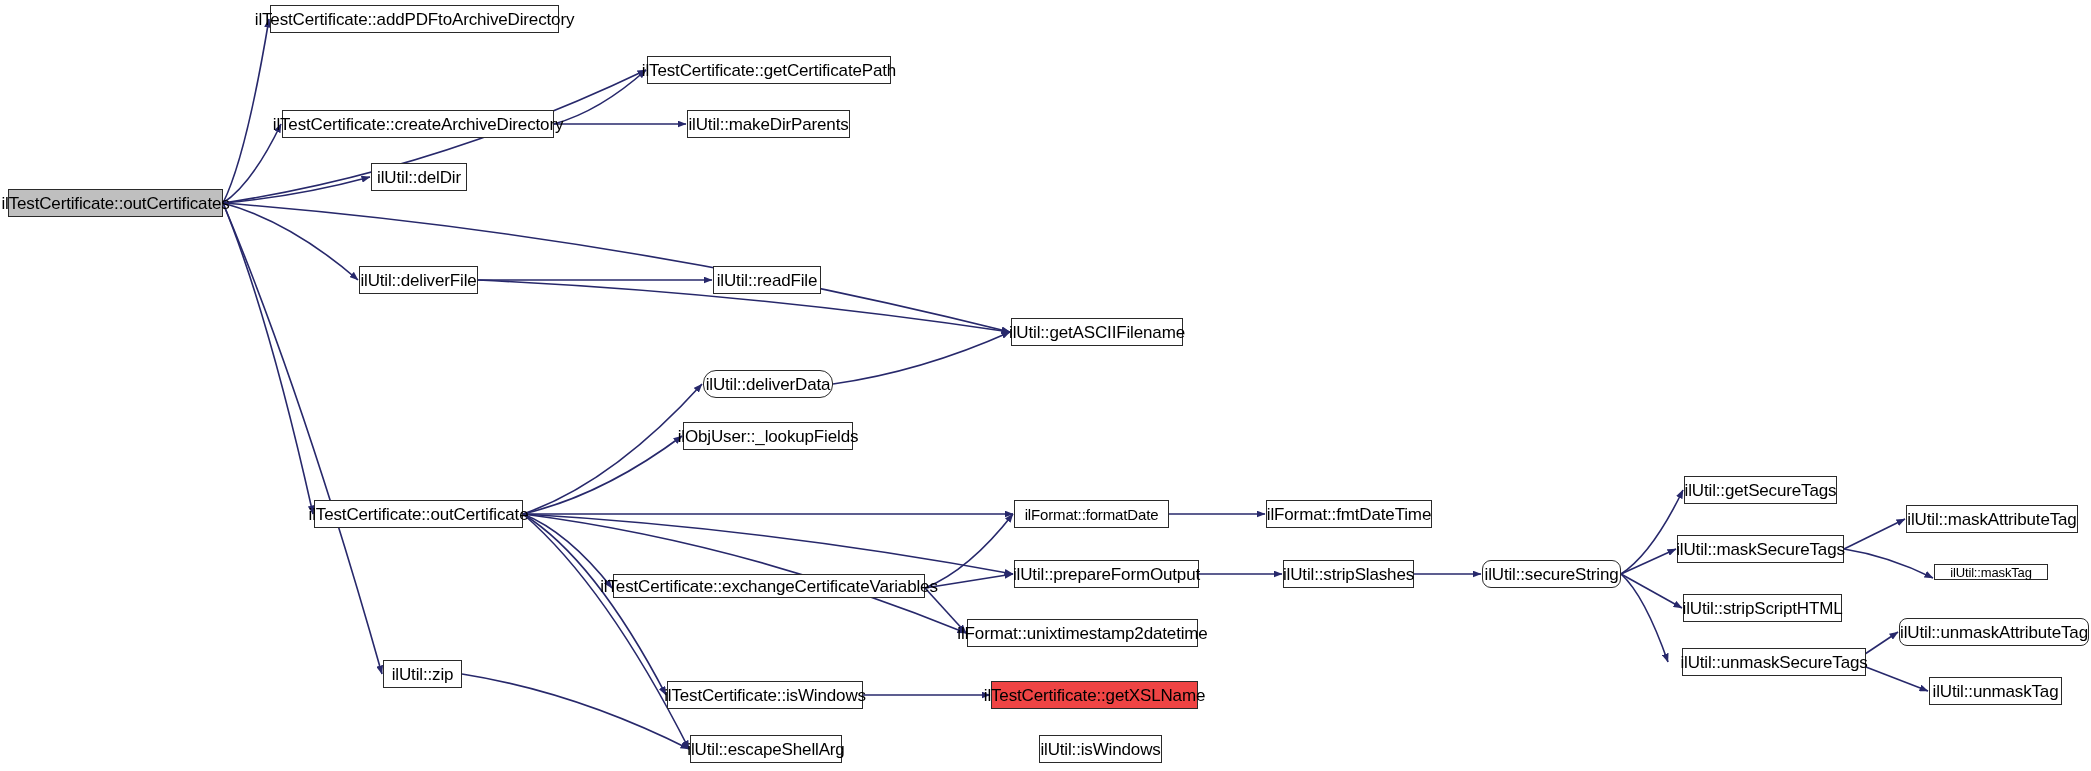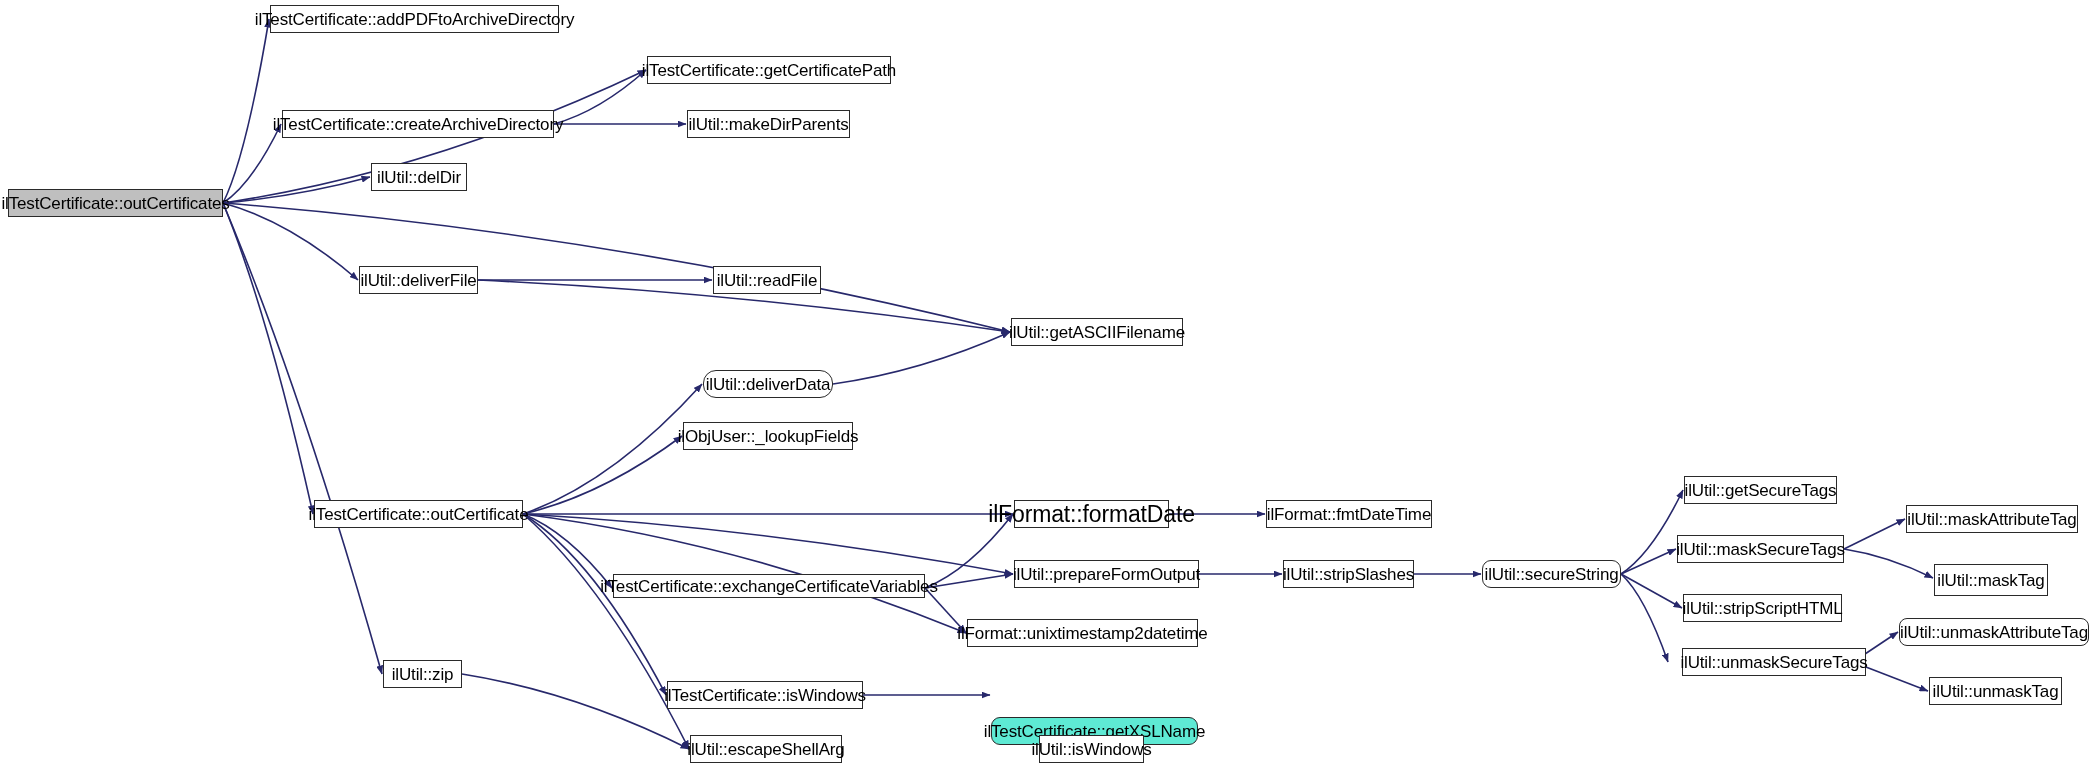--- a/index.html
+++ b/index.html
@@ -131,21 +131,21 @@
       </div>
       <div class="node" style="left: 703px; top: 370px; width: 130px; height: 28px; font-size: 17px; border-color: rgb(42, 42, 42); background: rgb(255, 255, 255); border-radius: 13px;">
         <span class="node-label">ilUtil::deliverData</span>
       </div>
       <div class="node" style="left: 683px; top: 422px; width: 170px; height: 28px; font-size: 17px; border-color: rgb(42, 42, 42); background: rgb(255, 255, 255);">
         <span class="node-label">ilObjUser::_lookupFields</span>
       </div>
       <div class="node" style="left: 314px; top: 500px; width: 209px; height: 28px; font-size: 17px; border-color: rgb(42, 42, 42); background: rgb(255, 255, 255);">
         <span class="node-label">ilTestCertificate::outCertificate</span>
       </div>
-      <div class="node" style="left: 1014px; top: 500px; width: 155px; height: 28px; font-size: 23px; border-color: rgb(42, 42, 42); background: rgb(255, 255, 255);">
+      <div class="node" style="left: 1014px; top: 500px; width: 155px; height: 28px; font-size: 15px; border-color: rgb(42, 42, 42); background: rgb(255, 255, 255);">
         <span class="node-label">ilFormat::formatDate</span>
       </div>
       <div class="node" style="left: 1266px; top: 500px; width: 166px; height: 28px; font-size: 17px; border-color: rgb(42, 42, 42); background: rgb(255, 255, 255);">
         <span class="node-label">ilFormat::fmtDateTime</span>
       </div>
       <div class="node" style="left: 613px; top: 574px; width: 312px; height: 24px; font-size: 17px; border-color: rgb(42, 42, 42); background: rgb(255, 255, 255);">
         <span class="node-label">ilTestCertificate::exchangeCertificateVariables</span>
       </div>
       <div class="node" style="left: 1014px; top: 560px; width: 185px; height: 28px; font-size: 17px; border-color: rgb(42, 42, 42); background: rgb(255, 255, 255);">
         <span class="node-label">ilUtil::prepareFormOutput</span>
@@ -158,21 +158,21 @@
       </div>
       <div class="node" style="left: 1684px; top: 476px; width: 153px; height: 28px; font-size: 17px; border-color: rgb(42, 42, 42); background: rgb(255, 255, 255);">
         <span class="node-label">ilUtil::getSecureTags</span>
       </div>
       <div class="node" style="left: 1677px; top: 535px; width: 167px; height: 28px; font-size: 17px; border-color: rgb(42, 42, 42); background: rgb(255, 255, 255);">
         <span class="node-label">ilUtil::maskSecureTags</span>
       </div>
       <div class="node" style="left: 1906px; top: 505px; width: 172px; height: 28px; font-size: 17px; border-color: rgb(42, 42, 42); background: rgb(255, 255, 255);">
         <span class="node-label">ilUtil::maskAttributeTag</span>
       </div>
-      <div class="node" style="left: 1934px; top: 564px; width: 114px; height: 32px; font-size: 17px; border-color: rgb(42, 42, 42); background: rgb(255, 255, 255);">
+      <div class="node" style="left: 1934px; top: 564px; width: 114px; height: 16px; font-size: 13px; border-color: rgb(42, 42, 42); background: rgb(255, 255, 255);">
         <span class="node-label">ilUtil::maskTag</span>
       </div>
       <div class="node" style="left: 1683px; top: 594px; width: 159px; height: 28px; font-size: 17px; border-color: rgb(42, 42, 42); background: rgb(255, 255, 255);">
         <span class="node-label">ilUtil::stripScriptHTML</span>
       </div>
       <div class="node" style="left: 1669px; top: 648px; width: 184px; height: 28px; font-size: 17px; border-color: rgb(42, 42, 42); background: rgb(255, 255, 255); margin-left: 13px;">
         <span class="node-label">ilUtil::unmaskSecureTags</span>
       </div>
       <div class="node" style="left: 1899px; top: 618px; width: 190px; height: 28px; font-size: 17px; border-color: rgb(42, 42, 42); background: rgb(255, 255, 255); border-radius: 8px;">
         <span class="node-label">ilUtil::unmaskAttributeTag</span>
@@ -182,23 +182,23 @@
       </div>
       <div class="node" style="left: 967px; top: 619px; width: 231px; height: 28px; font-size: 17px; border-color: rgb(42, 42, 42); background: rgb(255, 255, 255);">
         <span class="node-label">ilFormat::unixtimestamp2datetime</span>
       </div>
       <div class="node" style="left: 383px; top: 660px; width: 79px; height: 28px; font-size: 17px; border-color: rgb(42, 42, 42); background: rgb(255, 255, 255);">
         <span class="node-label">ilUtil::zip</span>
       </div>
       <div class="node" style="left: 667px; top: 681px; width: 196px; height: 28px; font-size: 17px; border-color: rgb(42, 42, 42); background: rgb(255, 255, 255);">
         <span class="node-label">ilTestCertificate::isWindows</span>
       </div>
-      <div class="node" style="left: 991px; top: 717px; width: 207px; height: 28px; font-size: 17px; border-color: rgb(42, 42, 42); background: #5eead4; border-radius: 9px;">
+      <div class="node" style="left: 991px; top: 681px; width: 207px; height: 28px; font-size: 17px; border-color: rgb(42, 42, 42); background: #ef4444;">
         <span class="node-label">ilTestCertificate::getXSLName</span>
       </div>
       <div class="node" style="left: 690px; top: 735px; width: 152px; height: 28px; font-size: 17px; border-color: rgb(42, 42, 42); background: rgb(255, 255, 255);">
         <span class="node-label">ilUtil::escapeShellArg</span>
       </div>
-      <div class="node" style="left: 1039px; top: 735px; width: 105px; height: 28px; font-size: 17px; border-color: rgb(42, 42, 42); background: rgb(255, 255, 255);">
+      <div class="node" style="left: 1039px; top: 735px; width: 123px; height: 28px; font-size: 17px; border-color: rgb(42, 42, 42); background: rgb(255, 255, 255);">
         <span class="node-label">ilUtil::isWindows</span>
       </div>
     </div>
 </div>
 
 </body></html>

